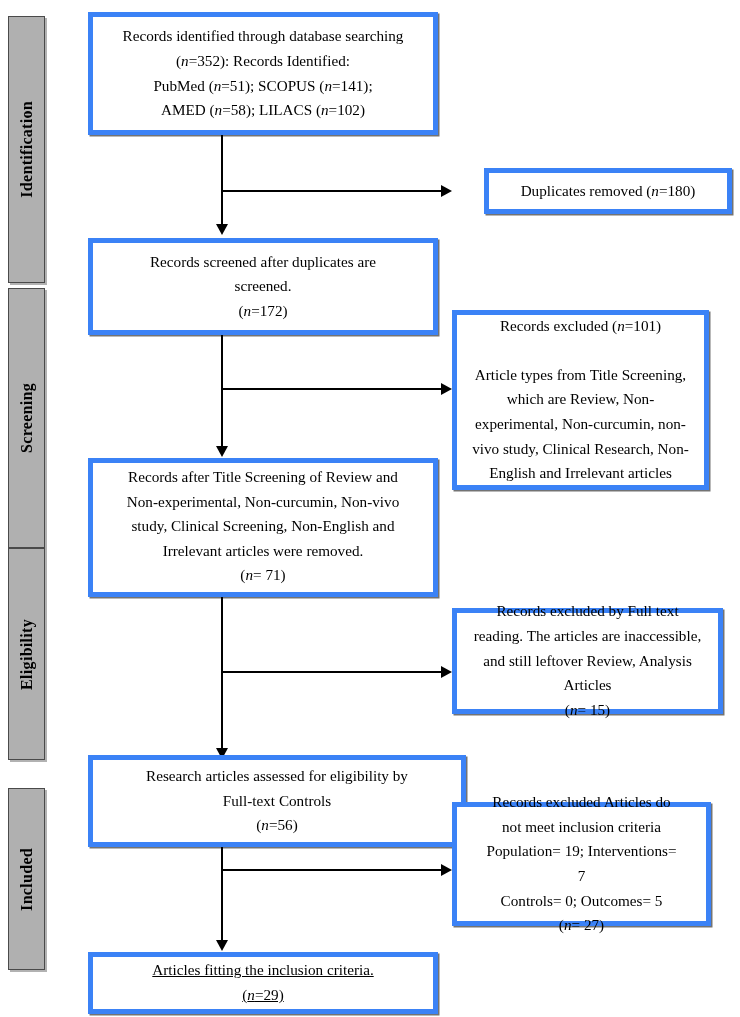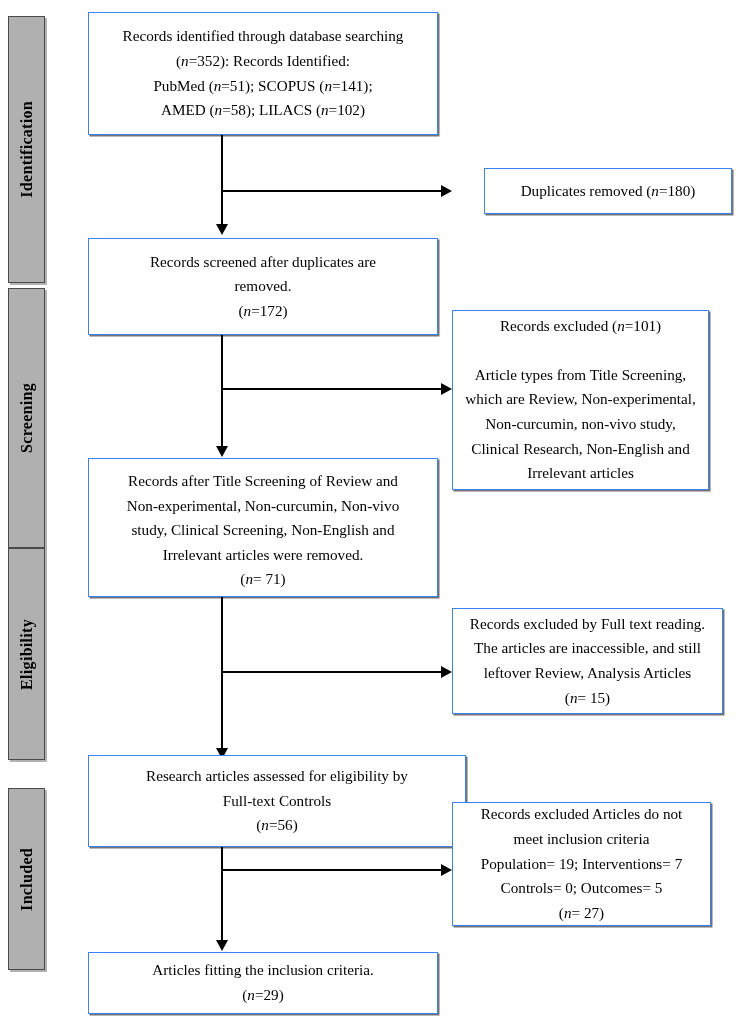--- a/index.html
+++ b/index.html
@@ -34,21 +34,21 @@
     font-size: 16px;
     letter-spacing: 0.3px;
     color: #000000;
     white-space: nowrap;
   }
 
   
   .box {
     position: absolute;
     background: #ffffff;
-    border: 1px solid #3b82f6;
+    border: 5px solid #3b82f6;
     box-shadow: 1.5px 1.5px 0 rgba(0,0,0,0.55);
     box-sizing: border-box;
     display: flex;
     flex-direction: column;
     align-items: center;
     justify-content: center;
     text-align: center;
     padding: 4px 8px;
   }
   .box .line {
@@ -119,21 +119,21 @@
 
   <div class="hline" style="left:221px; top:190px; width:223px; height:2px;"></div>
   <div class="arrow-right" style="left:441px; top:185px;"></div>
 
   <div class="box" style="left:452px; top:168px; width:248px; height:46px;margin-left:32px;">
     <div class="line">Duplicates removed (<i>n</i>=180)</div>
   </div>
 
   <div class="box" style="left:88px; top:238px; width:350px; height:97px;">
     <div class="line">Records screened after duplicates are</div>
-    <div class="line">removed.</div>
+    <div class="line">screened.</div>
     <div class="line">(<i>n</i>=172)</div>
   </div>
 
   <div class="vline" style="left:221px; top:335px; width:2px; height:114px;"></div>
   <div class="arrow-down" style="left:216px; top:446px;"></div>
 
   <div class="hline" style="left:221px; top:388px; width:223px; height:2px;"></div>
   <div class="arrow-right" style="left:441px; top:383px;"></div>
 
   <div class="box wrap" style="left:452px; top:310px; width:257px; height:180px; padding:6px 12px;gap:24px;">
@@ -165,25 +165,25 @@
     <div class="line">Full-text Controls</div>
     <div class="line">(<i>n</i>=56)</div>
   </div>
 
   <div class="vline" style="left:221px; top:847px; width:2px; height:96px;"></div>
   <div class="arrow-down" style="left:216px; top:940px;"></div>
 
   <div class="hline" style="left:221px; top:869px; width:223px; height:2px;"></div>
   <div class="arrow-right" style="left:441px; top:864px;"></div>
 
-  <div class="box wrap" style="left:452px; top:802px; width:259px; height:124px; padding:4px 12px;">
+  <div class="box wrap" style="left:452px; top:802px; width:259px; height:124px; padding:4px 24px;">
     <div class="line">Records excluded Articles do not meet inclusion criteria</div>
     <div class="line">Population= 19; Interventions= 7</div>
     <div class="line">Controls= 0; Outcomes= 5</div>
     <div class="line">(<i>n</i>= 27)</div>
   </div>
 
-  <div class="box" style="left:88px; top:952px; width:350px; height:62px;">
+  <div class="box" style="left:88px; top:952px; width:350px; height:62px;text-decoration:underline;">
     <div class="line">Articles fitting the inclusion criteria.</div>
     <div class="line">(<i>n</i>=29)</div>
   </div>
 
 </div>
 
 </body></html>

